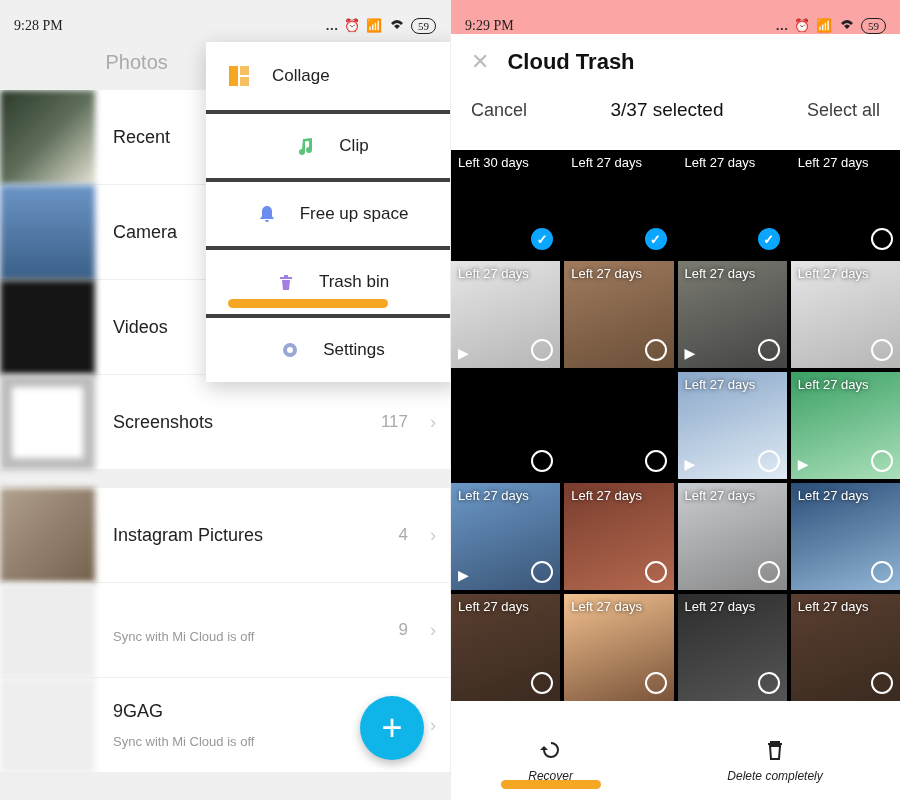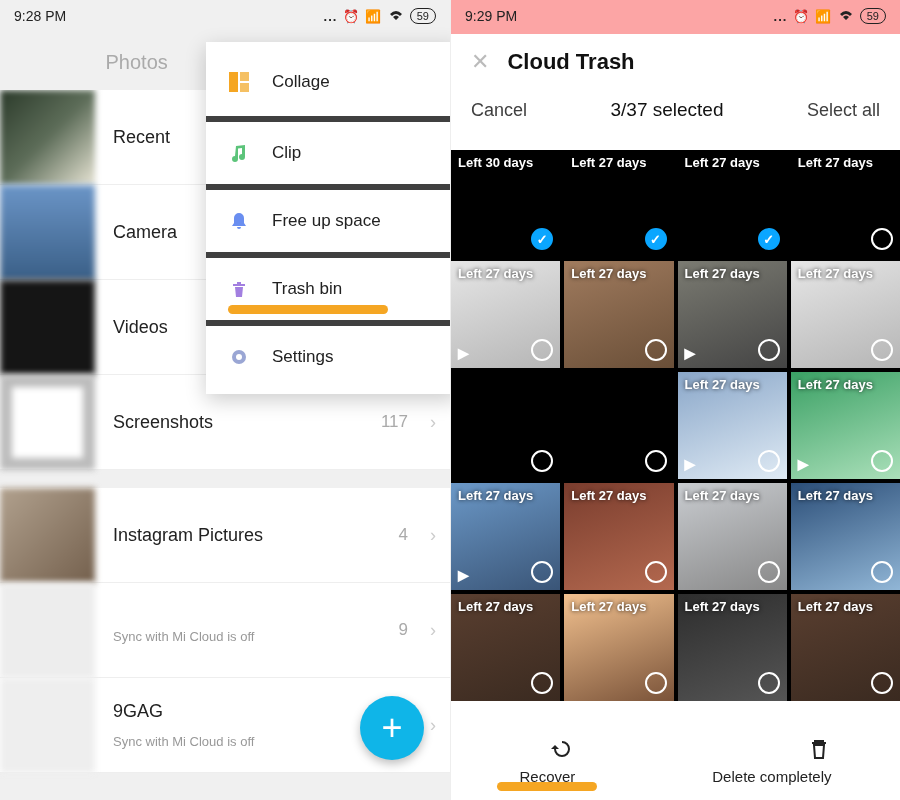--- a/index.html
+++ b/index.html
@@ -1,21 +1,21 @@
 <!DOCTYPE html>
 <html><head>
 <meta charset="utf-8">
 <style>
   * { box-sizing: border-box; margin: 0; padding: 0; }
   html, body { width: 900px; height: 800px; font-family: -apple-system, Helvetica, Arial, sans-serif; overflow: hidden; background:#fff;}
   .container { display:flex; width:900px; height:800px; }
   .pane { width:450px; height:800px; position:relative; background:#f0f0f0; overflow:hidden; }
   .pane.right { background:#fff; border-left:1px solid #eee;}
   
-  .statusbar { height:34px; display:flex; align-items:flex-start; justify-content:space-between; padding:8px 14px; font-size:14px; color:#222; background:#f0f0f0;}
+  .statusbar { height:34px; display:flex; align-items:flex-end; justify-content:space-between; padding:0 14px; font-size:14px; color:#222; background:#f0f0f0;font-family:Liberation Serif, serif;}
   .pane.right .statusbar{background:#fca5a5;}
   .status-right { display:flex; align-items:center; gap:6px; font-size:13px;}
   .status-dots{letter-spacing:1px;font-weight:700;}
   .bat { border:1.5px solid #222; border-radius:8px; padding:0 6px; font-size:11px; line-height:14px;}
   
   .tabs { height:56px; display:flex; align-items:center; padding:0 30px 0 0; justify-content:center; gap:80px;}
   .tab { font-size:20px; color:#aaa; }
   .albumlist { position:absolute; top:90px; left:0; right:0; bottom:0; overflow:hidden;}
   .albumrow { display:flex; align-items:center; height:95px; background:#fff; border-bottom:1px solid #eee;}
   .albumrow.spacer{background:transparent;height:18px;border:none;}
@@ -28,23 +28,23 @@
   .thumb.t6{background:#ededed;}
   .thumb.t7{background:#eee;}
   .albuminfo{flex:1;padding:0 18px;display:flex;flex-direction:column;justify-content:center;}
   .albumname{font-size:18px;color:#222;}
   .albumsub{font-size:13px;color:#999;margin-top:12px;}
   .albumcount{color:#aaa;font-size:17px;margin-right:22px;}
   .chev{color:#ccc;font-size:18px;margin-right:14px;}
   
   .fab{position:absolute;right:26px;bottom:40px;width:64px;height:64px;border-radius:50%;background:#0fb5e8;color:#fff;display:flex;align-items:center;justify-content:center;font-size:36px;box-shadow:0 4px 10px rgba(0,0,0,0.25);}
   
-  .popup{position:absolute;top:42px;left:206px;width:252px;background:#fff;border-radius:0;box-shadow:0 6px 20px rgba(0,0,0,0.2);padding:6px 0;}
+  .popup{position:absolute;top:42px;left:206px;width:252px;background:#fff;border-radius:0;box-shadow:0 6px 20px rgba(0,0,0,0.2);padding:0 0;}
   .popup-item{display:flex;align-items:center;height:68px;padding:0 22px;gap:22px;position:relative;}
-  .popup-item + .popup-item{border-top:6px solid #404040;}
+  .popup-item + .popup-item{border-top:4px solid #404040;justify-content:center;}
   .popup-label{font-size:17px;color:#222;}
   .picon{width:22px;height:22px;display:flex;align-items:center;justify-content:center;}
   .hl{position:absolute;left:22px;bottom:6px;width:160px;height:9px;background:#f5a623;border-radius:5px;}
   
   .r-head{height:56px;display:flex;align-items:center;padding:0 20px;gap:18px;}
   .close{color:#bbb;font-size:22px;}
   .r-title{font-size:22px;font-weight:700;color:#111;text-align:center;}
   .r-select{height:50px;display:flex;align-items:center;justify-content:space-between;padding:0 20px 10px;}
   .link{color:#404040;font-size:18px;}
   .mid{font-size:19px;color:#111;}
@@ -64,24 +64,24 @@
   .bg6{background:linear-gradient(160deg,#3aa064,#abe0ba);}
   .bg7{background:linear-gradient(160deg,#6b98c7,#3a5577);}
   .bg8{background:linear-gradient(160deg,#7a3d2e,#b4694f);}
   .bg9{background:linear-gradient(160deg,#c9ccd0,#888);}
   .bg10{background:linear-gradient(160deg,#2b4e78,#91b6d6);}
   .bg11{background:linear-gradient(160deg,#5a3f30,#3a2a20);}
   .bg12{background:linear-gradient(160deg,#f2c18f,#7a5339);}
   .bg13{background:linear-gradient(160deg,#2d2d2d,#555);}
   
   .actions{position:absolute;left:0;right:0;bottom:0;height:86px;background:#fff;display:flex;align-items:center;justify-content:space-around;padding-top:6px;}
-  .actbtn{display:flex;flex-direction:column;align-items:flex-end;gap:6px;color:#222;font-size:15px;position:relative;}
+  .actbtn{display:flex;flex-direction:column;align-items:center;gap:6px;color:#222;font-size:12px;position:relative;font-style:italic;}
   .act-icon{width:26px;height:26px;display:flex;align-items:center;justify-content:center;}
   .hl2{position:absolute;bottom:-6px;left:50%;transform:translateX(-50%);width:100px;height:9px;background:#f5a623;border-radius:5px;}
-  .gridwrap{position:absolute;top:150px;left:0;right:0;bottom:86px;overflow:hidden;font-weight:bold;}
+  .gridwrap{position:absolute;top:150px;left:0;right:0;bottom:86px;overflow:hidden;}
 </style>
 </head>
 <body>
 
 <div class="container">
 
   <div class="pane left">
     <div class="statusbar">
       <span>9:28 PM</span>
       <div class="status-right">

